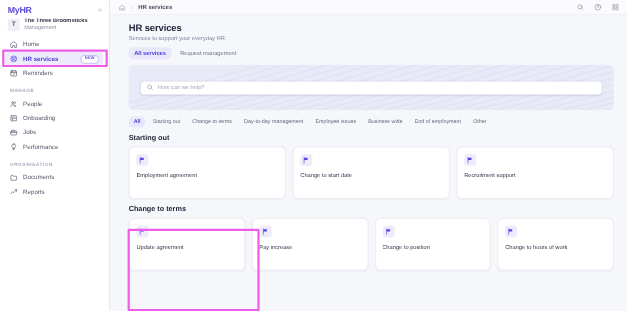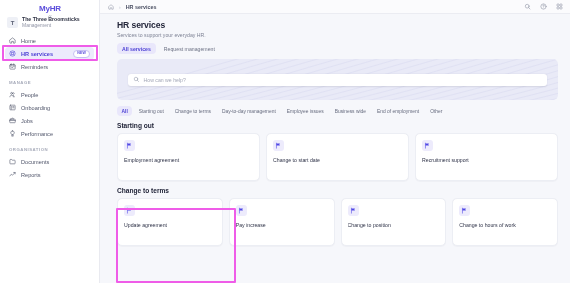--- a/index.html
+++ b/index.html
@@ -15,21 +15,21 @@
   .sidebar {
     width: 100px; height: 283px;
     background: #ffffff;
     border-right: 1px solid #e9eaf0;
     display: flex; flex-direction: column;
     flex: 0 0 100px;
     position: relative;
   }
   .brand-row {
     height: 14px; display: flex; align-items: center;
-    justify-content: space-between; padding: 4px 6px 0 7px; flex-direction: column;
+    justify-content: space-between; padding: 4px 6px 0 7px;
   }
   .logo { font-size: 8px; font-weight: 700; color: #5b4ddb; letter-spacing: -0.2px; }
   .collapse-icon { color: #b9bcc9; font-size: 7px; line-height: 1; }
 
   .org-row {
     display: flex; align-items: center; gap: 4px;
     padding: 3px 6px 4px 7px;
   }
   .org-avatar {
     width: 11px; height: 11px; border-radius: 2px;

